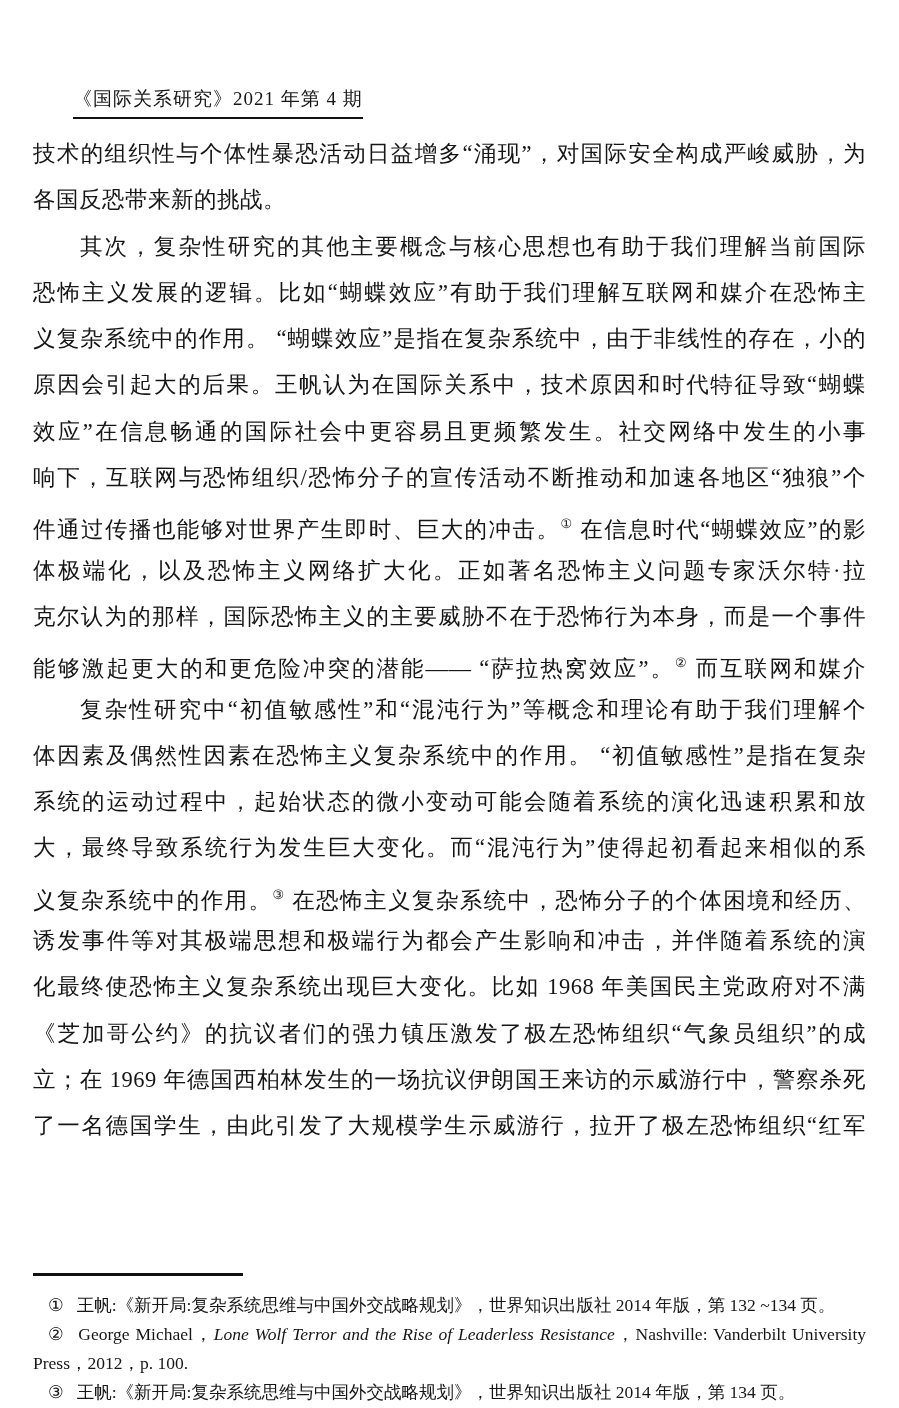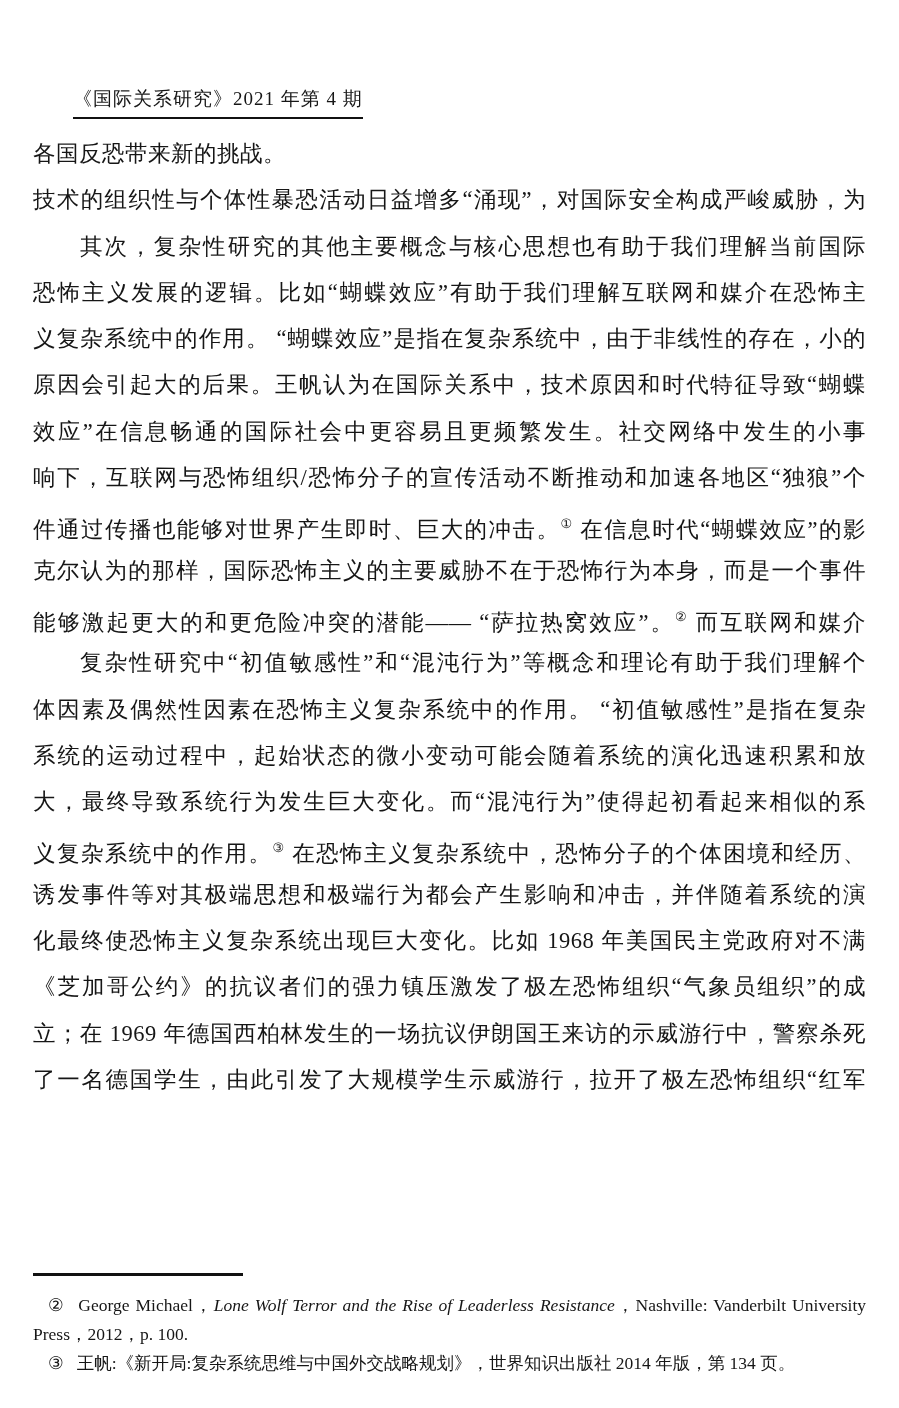--- a/index.html
+++ b/index.html
@@ -84,31 +84,32 @@
 <body>
 
 <div class="page">
 
   <header class="running-head">
     <span class="journal">《国际关系研究》2021 年第 4 期</span>
   </header>
 
   <main class="body-text">
       <div class="para">
+        <div class="line"><span>技术的组织性与个体性暴恐活动日益增多“涌现”，对国际安全构成严峻威胁，为</span></div>
         <div class="line flush"><span>各国反恐带来新的挑战。</span></div>
-        <div class="line"><span>技术的组织性与个体性暴恐活动日益增多“涌现”，对国际安全构成严峻威胁，为</span></div>
       </div>
       <div class="para">
         <div class="line indent"><span>其次，复杂性研究的其他主要概念与核心思想也有助于我们理解当前国际</span></div>
         <div class="line"><span>恐怖主义发展的逻辑。比如“蝴蝶效应”有助于我们理解互联网和媒介在恐怖主</span></div>
         <div class="line"><span>义复杂系统中的作用。 “蝴蝶效应”是指在复杂系统中，由于非线性的存在，小的</span></div>
         <div class="line"><span>原因会引起大的后果。王帆认为在国际关系中，技术原因和时代特征导致“蝴蝶</span></div>
         <div class="line"><span>效应”在信息畅通的国际社会中更容易且更频繁发生。社交网络中发生的小事</span></div>
         <div class="line"><span>响下，互联网与恐怖组织/恐怖分子的宣传活动不断推动和加速各地区“独狼”个</span></div>
         <div class="line"><span>件通过传播也能够对世界产生即时、巨大的冲击。</span><span class="sup">①</span><span> 在信息时代“蝴蝶效应”的影</span></div>
+        <div class="line"><span>体极端化，以及恐怖主义网络扩大化。正如著名恐怖主义问题专家沃尔特·拉</span></div>
         <div class="line"><span>克尔认为的那样，国际恐怖主义的主要威胁不在于恐怖行为本身，而是一个事件</span></div>
         <div class="line"><span>能够激起更大的和更危险冲突的潜能—— “萨拉热窝效应”。</span><span class="sup">②</span><span> 而互联网和媒介</span></div>
       </div>
       <div class="para">
         <div class="line indent"><span>复杂性研究中“初值敏感性”和“混沌行为”等概念和理论有助于我们理解个</span></div>
         <div class="line"><span>体因素及偶然性因素在恐怖主义复杂系统中的作用。 “初值敏感性”是指在复杂</span></div>
         <div class="line"><span>系统的运动过程中，起始状态的微小变动可能会随着系统的演化迅速积累和放</span></div>
         <div class="line"><span>大，最终导致系统行为发生巨大变化。而“混沌行为”使得起初看起来相似的系</span></div>
         <div class="line"><span>义复杂系统中的作用。</span><span class="sup">③</span><span> 在恐怖主义复杂系统中，恐怖分子的个体困境和经历、</span></div>
         <div class="line"><span>诱发事件等对其极端思想和极端行为都会产生影响和冲击，并伴随着系统的演</span></div>
@@ -116,20 +117,23 @@
         <div class="line"><span>《芝加哥公约》的抗议者们的强力镇压激发了极左恐怖组织“气象员组织”的成</span></div>
         <div class="line"><span>立；在 1969 年德国西柏林发生的一场抗议伊朗国王来访的示威游行中，警察杀死</span></div>
         <div class="line"><span>了一名德国学生，由此引发了大规模学生示威游行，拉开了极左恐怖组织“红军</span></div>
       </div>
     </main>
 
   <div class="fn-rule"></div>
 
   <section class="footnotes">
       <div>
+        <div class="fn-line first"><span class="marker">①</span><span>王帆:《新开局:复杂系统思维与中国外交战略规划》，世界知识出版社 2014 年版，第 132 ~134 页。</span></div>
+      </div>
+      <div>
         <div class="fn-line first jfull"><span class="marker">②</span><span>George Michael，</span><span class="i">Lone Wolf Terror and the Rise of Leaderless Resistance</span><span>，Nashville: Vanderbilt University</span></div>
         <div class="fn-line"><span>Press，2012，p. 100.</span></div>
       </div>
       <div>
         <div class="fn-line first"><span class="marker">③</span><span>王帆:《新开局:复杂系统思维与中国外交战略规划》，世界知识出版社 2014 年版，第 134 页。</span></div>
       </div>
     </section>
 
 </div>
 

